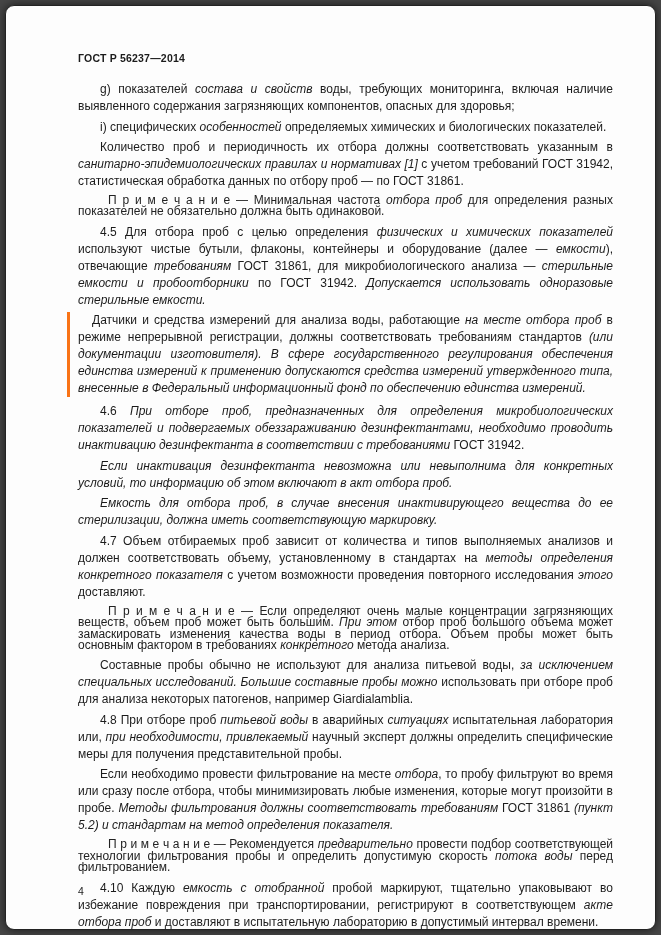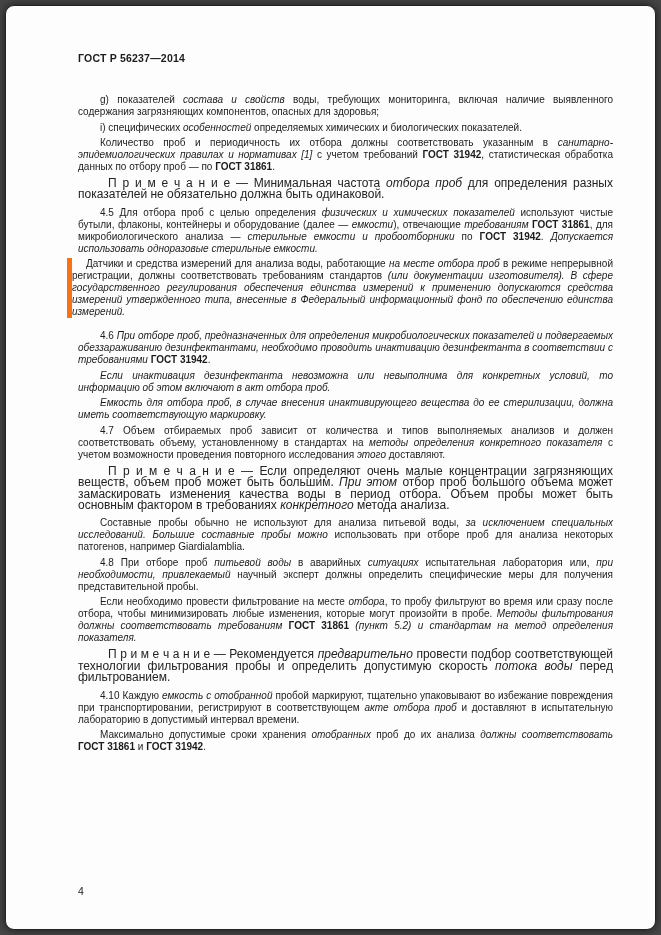--- a/index.html
+++ b/index.html
@@ -20,44 +20,45 @@
   }
   .content {
     position: absolute;
     left: 72px; right: 42px; top: 46px;
     color: #1b1b1b;
   }
   .doc-header {
     font-weight: bold;
     font-size: 10.5px;
     letter-spacing: 0.2px;
-    margin: 0 0 30px 0;
+    margin: 0 0 17px 0;
   }
   .doc-body p {
     margin: 0 0 3.5px 0;
-    font-size: 10px;
-    line-height: 12px;
+    font-size: 12px;
+    line-height: 17px;
     text-align: justify;
     text-indent: 22px;
   }
   .doc-body p.note {
     font-size: 12px;
     line-height: 11.4px;
     text-indent: 30px;
     margin: 5px 0 6px 0;
     color: #222;
   }
   .doc-body p.barred {
-    border-left: 5px solid #f97316;
+    border-left: 3px solid #f97316;
+    padding-left: 8px;
     margin-left: -11px;
     text-indent: 14px;
-    margin-bottom: 12px;
+    margin-bottom: 6px;
   }
   .it { font-style: italic; }
-  .bd { font-weight: bold; }
+  .bd { font-weight: normal; }
   .page-number {
     position: absolute;
     left: 72px;
     bottom: 32px;
     font-size: 10.5px;
     color: #1b1b1b;
   }
 </style>
 </head>
 <body>

